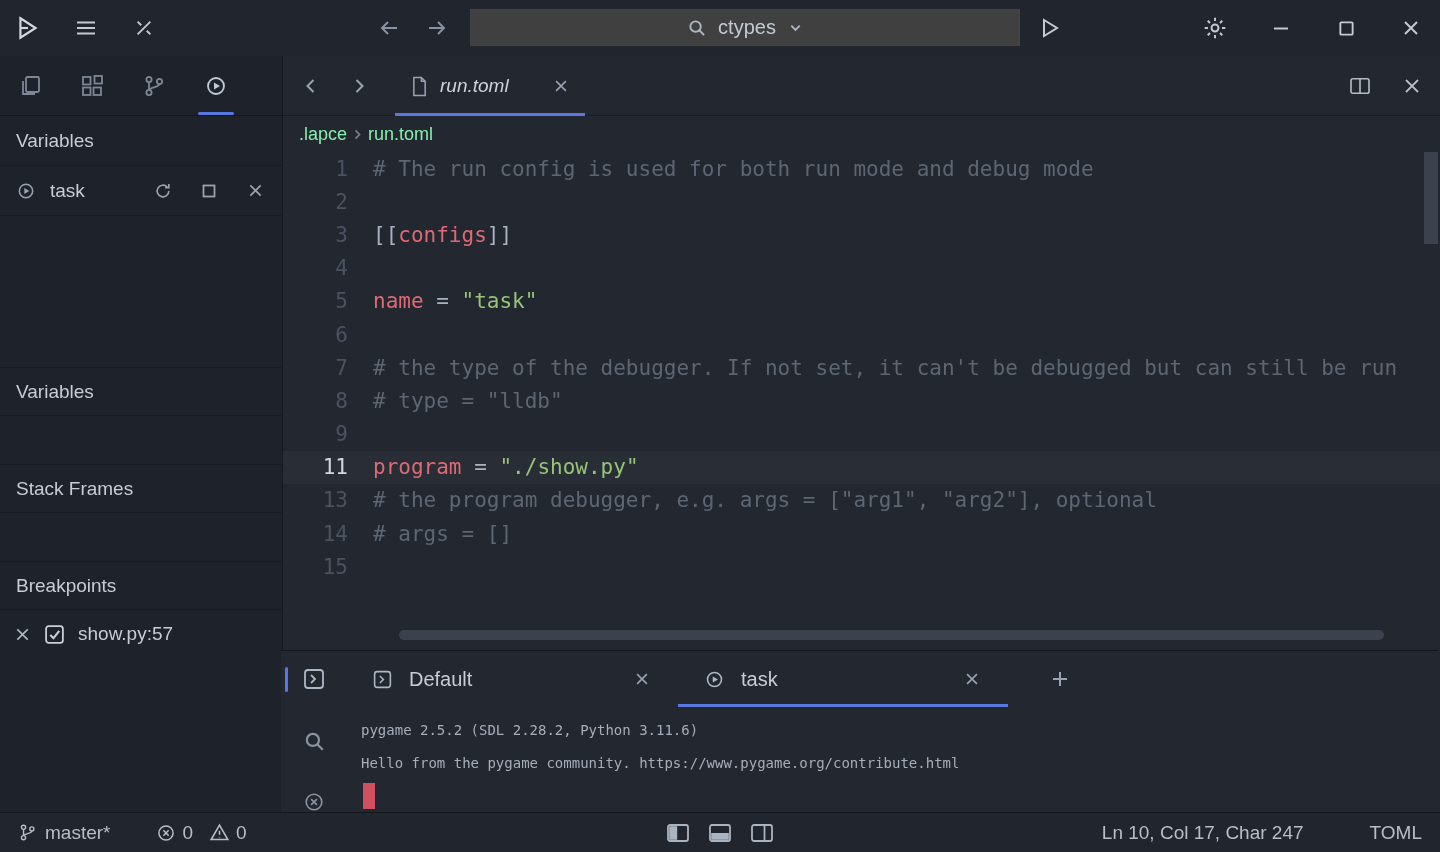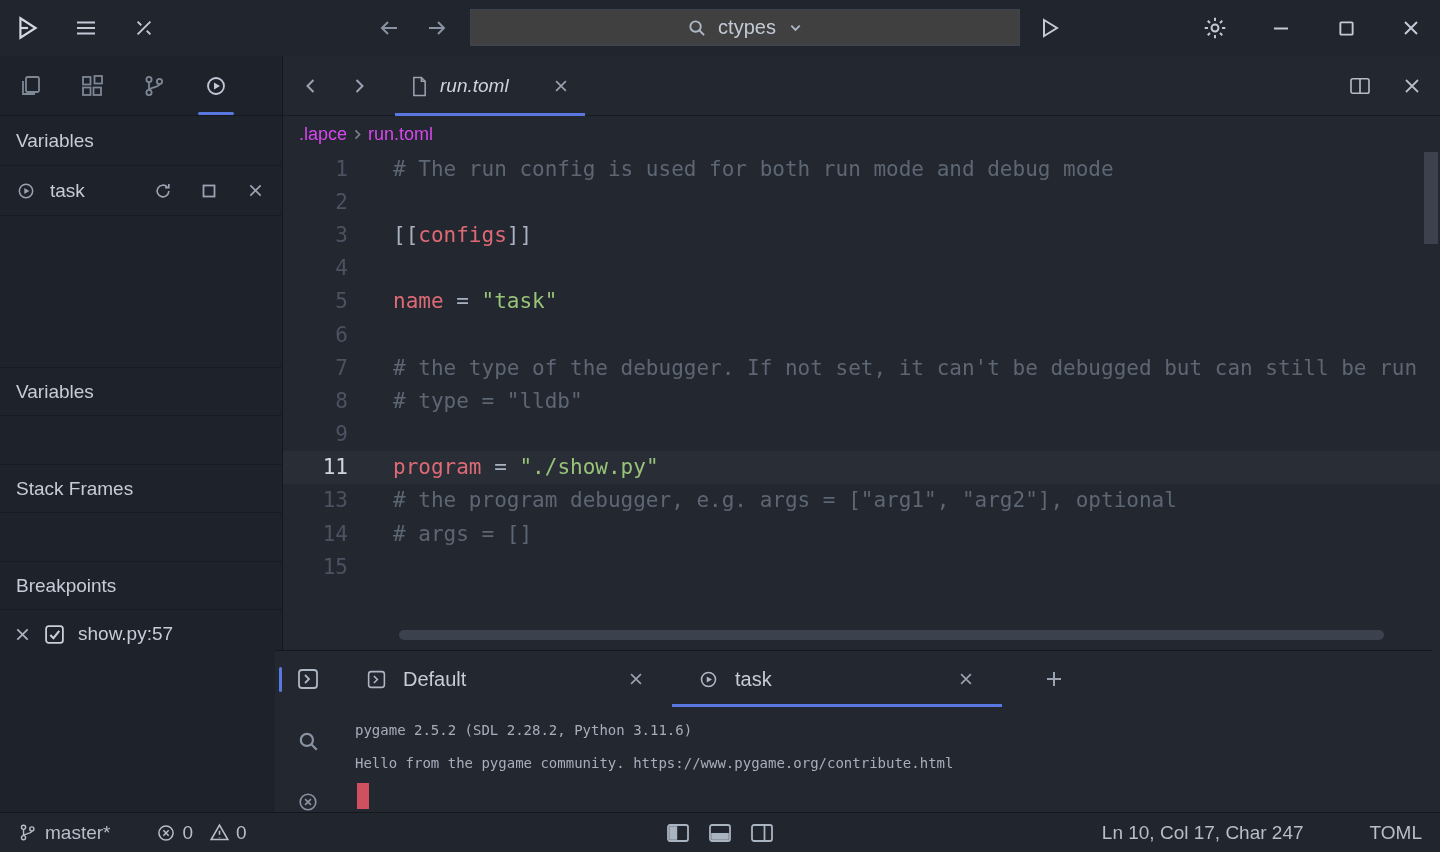--- a/index.html
+++ b/index.html
@@ -40,37 +40,37 @@
 
   
   .editor{position:absolute;left:283px;top:56px;width:1157px;height:594px;background:var(--bg-editor);}
   .tabbar{position:relative;height:60px;border-bottom:1px solid var(--border-soft);}
   .nav-chev{position:absolute;top:18px;width:24px;height:24px;display:flex;align-items:center;justify-content:center;color:#9aa3b2;cursor:pointer;}
   .etab{position:absolute;left:112px;top:0;width:190px;height:60px;display:flex;align-items:center;gap:12px;padding:0 16px;cursor:pointer;}
   .etab::after{content:"";position:absolute;left:0;right:0;bottom:0;height:3px;background:var(--accent);}
   .etab .lbl{font-size:19px;font-style:italic;color:#ccd3dd;}
   .tabbar-right{position:absolute;right:16px;top:18px;display:flex;gap:28px;color:#b4bcc8;}
   .tabbar-right .ib{width:24px;height:24px;display:flex;align-items:center;justify-content:center;cursor:pointer;}
-  .breadcrumb{height:36px;display:flex;align-items:center;padding-left:16px;gap:4px;font-size:18px;color:#d946ef;}
+  .breadcrumb{height:36px;display:flex;align-items:center;padding-left:16px;gap:4px;font-size:18px;color:#86efac;}
   .breadcrumb .crumb{cursor:pointer;}
   .code-area{position:relative;height:498px;font-family:"DejaVu Sans Mono",monospace;font-size:21px;overflow:hidden;}
   .code-line{height:33.2px;display:flex;align-items:center;}
   .code-line.active{background:rgba(130,150,190,0.05);}
   .code-line .ln{width:65px;flex-shrink:0;text-align:right;color:var(--lnum);cursor:pointer;}
   .code-line.active .ln{color:#cfd6e0;}
-  .code-text{margin-left:45px;white-space:pre;}
+  .code-text{margin-left:25px;white-space:pre;}
   .tok-com{color:var(--dim);}
   .tok-txt{color:var(--code);}
   .tok-red{color:var(--red);}
   .tok-grn{color:var(--green);}
   .vscroll{position:absolute;right:2px;top:0;width:14px;height:92px;background:var(--scroll);}
   .hscroll{position:absolute;left:116px;width:985px;bottom:10px;height:10px;border-radius:5px;background:var(--scroll);}
 
   
-  .bottom{position:absolute;left:275px;top:650px;width:1157px;height:162px;background:var(--bg-editor);border-top:1px solid var(--border);}
+  .bottom{position:absolute;left:281px;top:650px;width:1157px;height:162px;background:var(--bg-editor);border-top:1px solid var(--border);}
   .pstrip{position:absolute;left:0;top:0;bottom:0;width:65px;}
   .pstrip .pbtn{position:absolute;left:19px;width:28px;height:26px;display:flex;align-items:center;justify-content:center;color:#8a93a2;cursor:pointer;}
   .pstrip .indicator{position:absolute;left:4px;top:16px;width:3px;height:25px;background:var(--accent);border-radius:2px;}
   .ptabs{position:absolute;left:65px;top:0;height:56px;display:flex;align-items:center;}
   .ptab{position:relative;height:56px;display:flex;align-items:center;gap:16px;padding:0 26px;color:#aeb7c4;cursor:pointer;}
   .ptab .lbl{font-size:20px;color:#c6cdd8;}
   .ptab.w1{width:332px;}
   .ptab.w2{width:330px;}
   .ptab.active::after{content:"";position:absolute;left:0;right:0;bottom:0;height:3px;background:var(--accent);}
   .ptab .x{margin-left:auto;width:20px;height:20px;display:flex;align-items:center;justify-content:center;color:#9aa3b2;cursor:pointer;}

